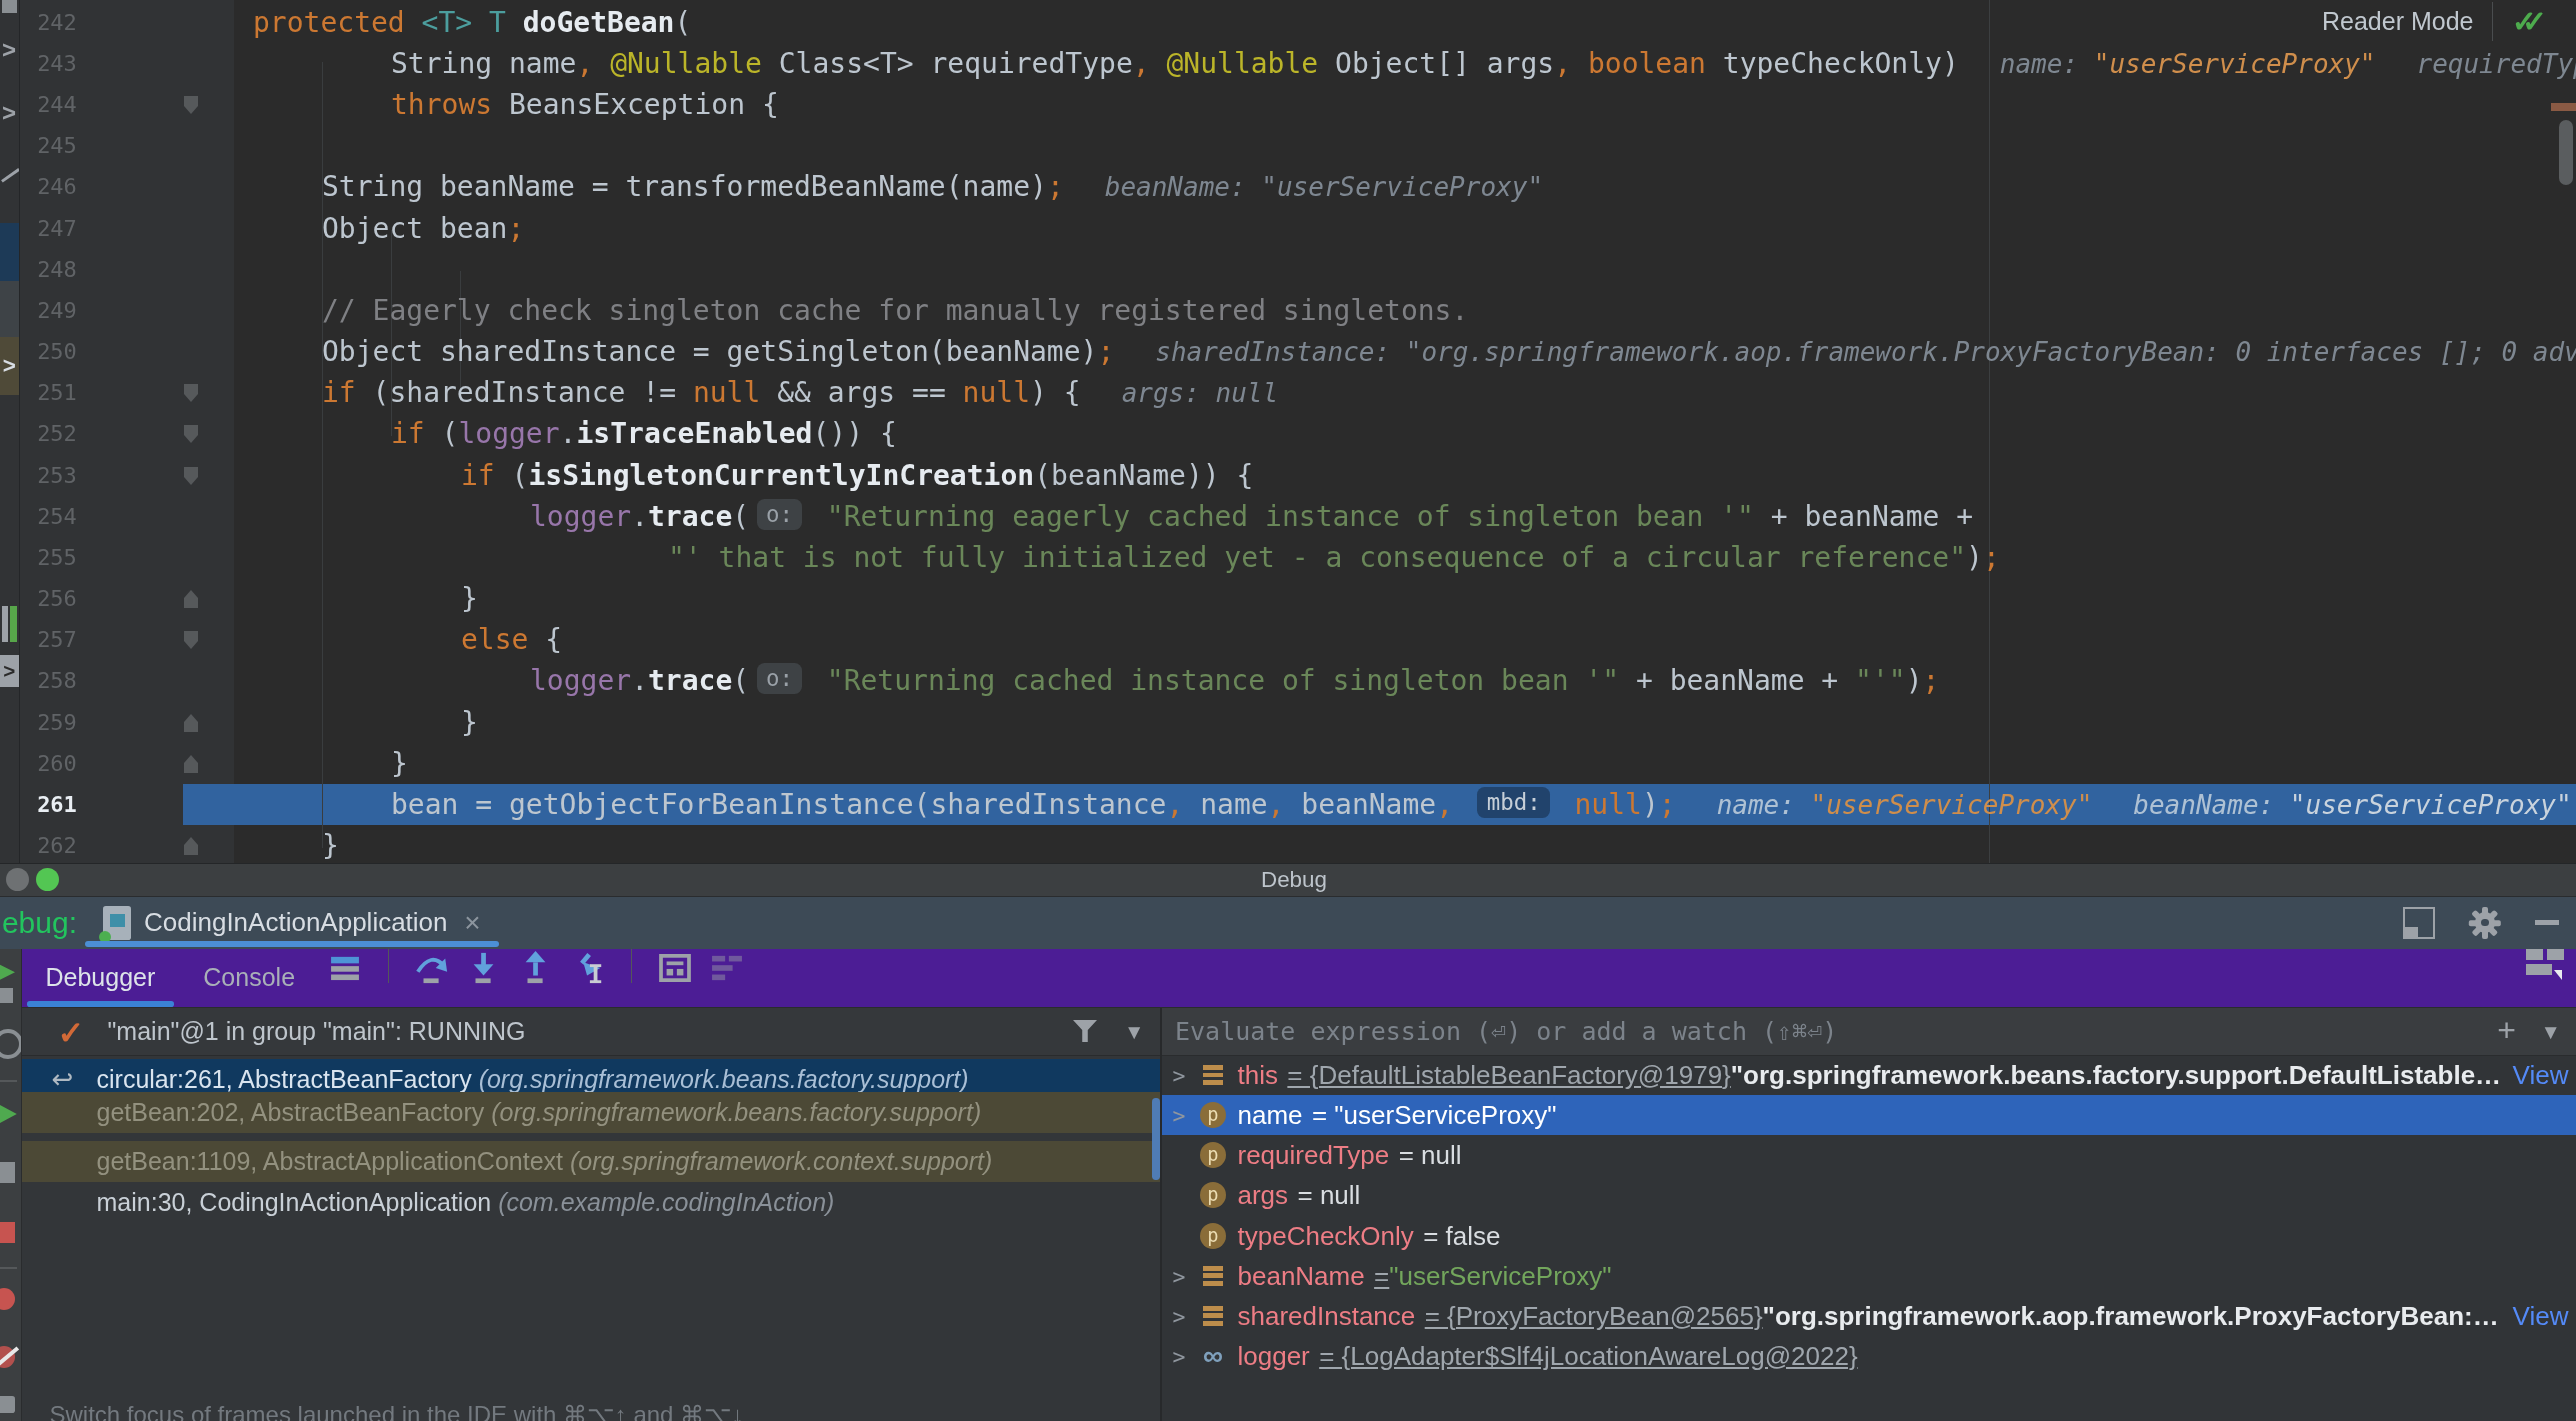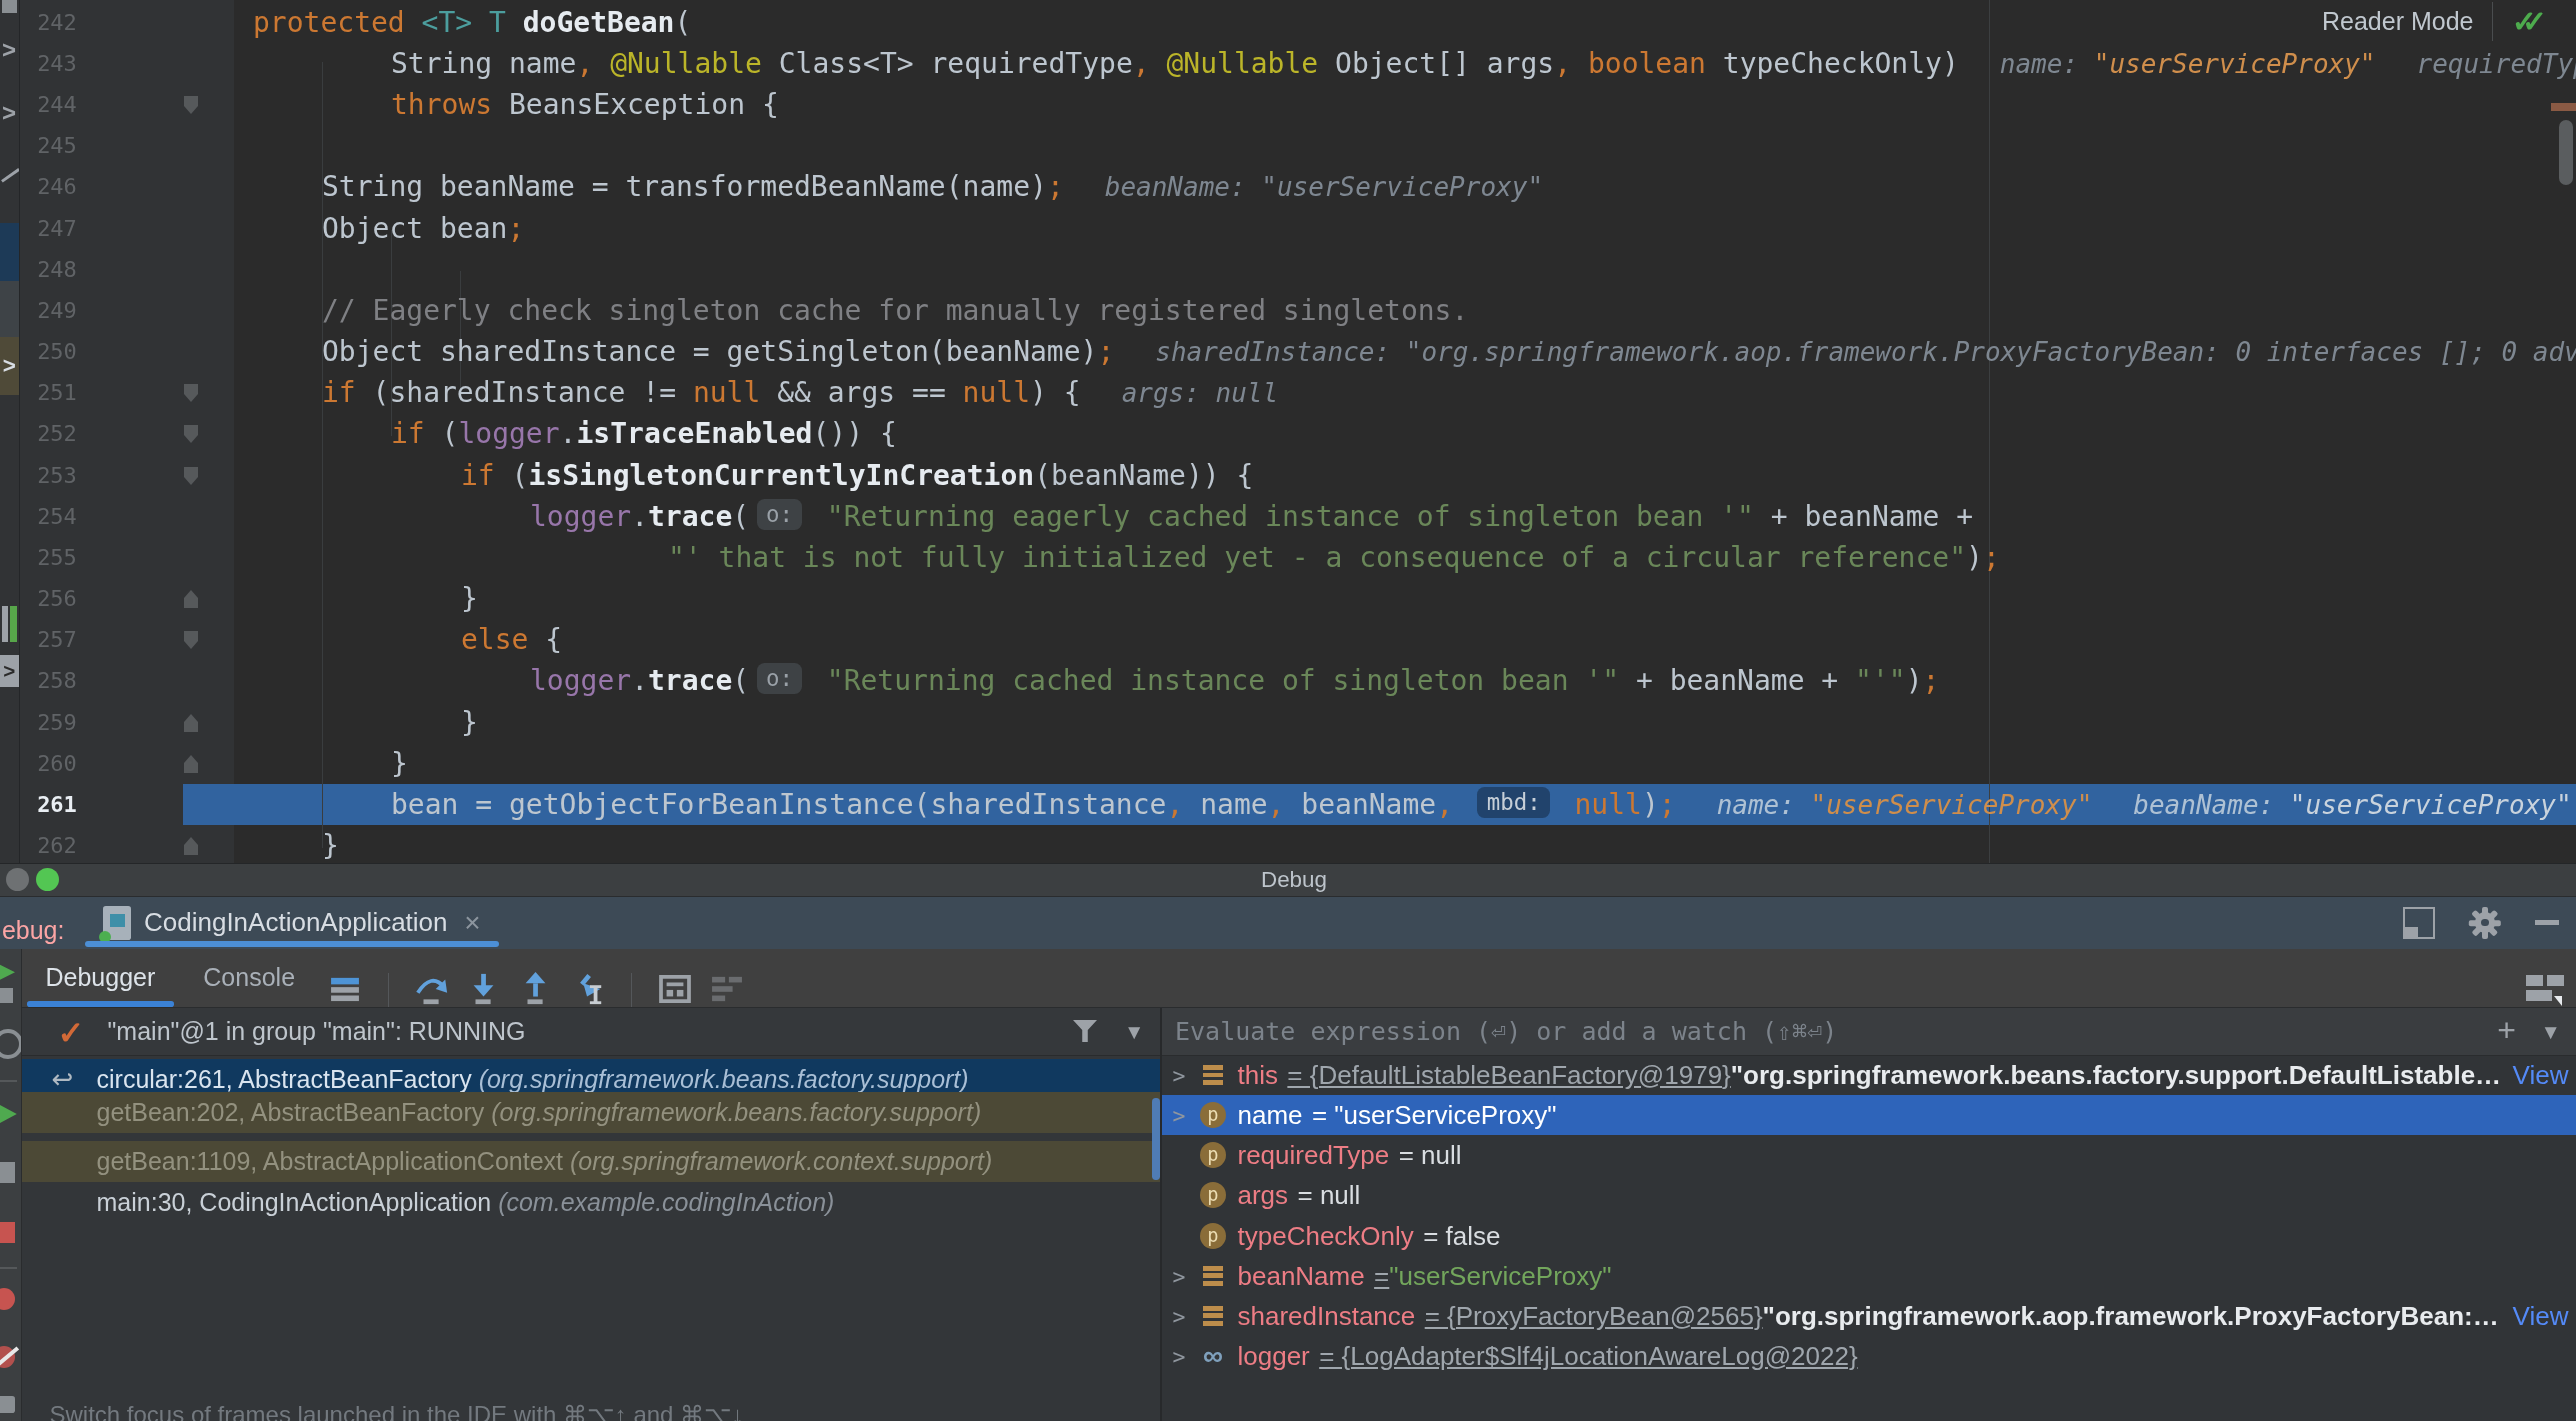--- a/index.html
+++ b/index.html
@@ -45,43 +45,43 @@
 
   
   .debug-titlebar{position:absolute;top:863px;left:0;width:100%;height:32px;background:#3C3F41;
                   border-top:0.9px solid #242628;border-bottom:0.9px solid #2A2C2E;z-index:10;}
   .dot{position:absolute;top:3.7px;width:23.4px;height:23.4px;border-radius:50%;}
   .dot.gray{left:5.6px;background:#6E7173}.dot.green{left:36px;background:#53C653}
   .dbg-title{position:absolute;left:12px;right:0;text-align:center;line-height:32px;color:#BDC4CB;font-size:22.4px;}
 
   
   .run-tabbar{position:absolute;top:896px;left:0;width:100%;height:53px;background:#3D4A56;z-index:9;}
-  .runlabel{position:absolute;left:1.9px;top:8px;line-height:53px;color:#fca5a5;font-size:25px;}
+  .runlabel{position:absolute;left:1.9px;top:0;line-height:53px;color:#22c55e;font-size:30px;}
   .run-tab{position:absolute;left:79px;top:0;height:53px;display:flex;align-items:center;gap:13px;padding:0 24px;}
   .run-tab::after{content:"";position:absolute;left:5.6px;right:5.6px;bottom:1.9px;height:6.5px;background:#4C8FD6;border-radius:3.7px;}
   .run-tab-title{color:#D8DDE3;font-size:26px;}
   .run-close{color:#8C959E;font-size:28px;margin-left:3.7px;}
   .spring-icon{position:relative;width:28px;height:34px;background:#A7B1BA;border-radius:2.8px;}
   .spring-icon i{position:absolute;left:6.5px;top:8.4px;width:15px;height:13px;background:#3E8FA8;}
   .spring-icon b{position:absolute;left:-3.7px;bottom:-3.7px;width:12px;height:12px;border-radius:50%;background:#4CAF50;}
   .rt-icons{position:absolute;right:17px;top:0;height:53px;display:flex;align-items:center;gap:34px;}
   .ic-restore{width:28px;height:28px;border:2.8px solid #9DA2A8;position:relative;}
   .ic-restore i{position:absolute;left:0;bottom:0;width:13px;height:9.4px;background:#9DA2A8;}
   .ic-minus{width:24px;height:4.7px;background:#9DA2A8;}
   .gear{width:32px;height:32px;position:relative;}
   .gear i{position:absolute;left:5.6px;top:5.6px;width:20.6px;height:20.6px;border-radius:50%;background:#9DA2A8;}
   .gear u{position:absolute;left:13px;top:0px;width:5.6px;height:32px;background:#9DA2A8;border-radius:1.9px;}
   .gear u.r45{transform:rotate(45deg)}.gear u.r90{transform:rotate(90deg)}.gear u.r135{transform:rotate(135deg)}
   .gear s{position:absolute;left:12px;top:12px;width:7.5px;height:7.5px;border-radius:50%;background:#3D4A56;z-index:2;}
 
   
   .debug-strip{position:absolute;left:0;top:949px;width:20.6px;height:472px;background:#3C3F41;
                border-right:0.9px solid #2A2C2E;z-index:8;overflow:hidden;}
-  .dbg-toolbar{position:absolute;left:21.5px;top:949px;right:0;height:58px;background:#404040;
-               border-bottom:0.9px solid #2A2C2E;display:flex;align-items:flex-end;z-index:7;}
+  .dbg-toolbar{position:absolute;left:21.5px;top:949px;right:0;height:58px;background:#4c1d95;
+               border-bottom:0.9px solid #2A2C2E;display:flex;align-items:flex-start;z-index:7;}
   .dtab{font-size:25px;color:#A9B0B8;padding:0 24px;height:58px;line-height:56px;position:relative;}
   .dtab.active{color:#DDE3E9;}
   .dtab.active::after{content:"";position:absolute;left:5.6px;right:5.6px;bottom:0;height:5.6px;background:#3B82D6;border-radius:2.8px;}
   .tsep{width:0.9px;height:34px;background:#54575A;margin:0 17px;}
   .tbicon{width:37px;height:37px;margin:0 7.5px;position:relative;display:flex;align-items:center;justify-content:center;}
   .toolbar-right{margin-left:auto;margin-right:13px;display:flex;align-items:center;}
   .ic-layout{position:relative;width:37px;height:32px;}
   .ic-layout i{position:absolute;background:#9DA2A8;}
 
   .frames-pane{position:absolute;left:21.5px;top:1008px;width:1138px;height:413px;background:#333639;overflow:hidden;z-index:5;}

